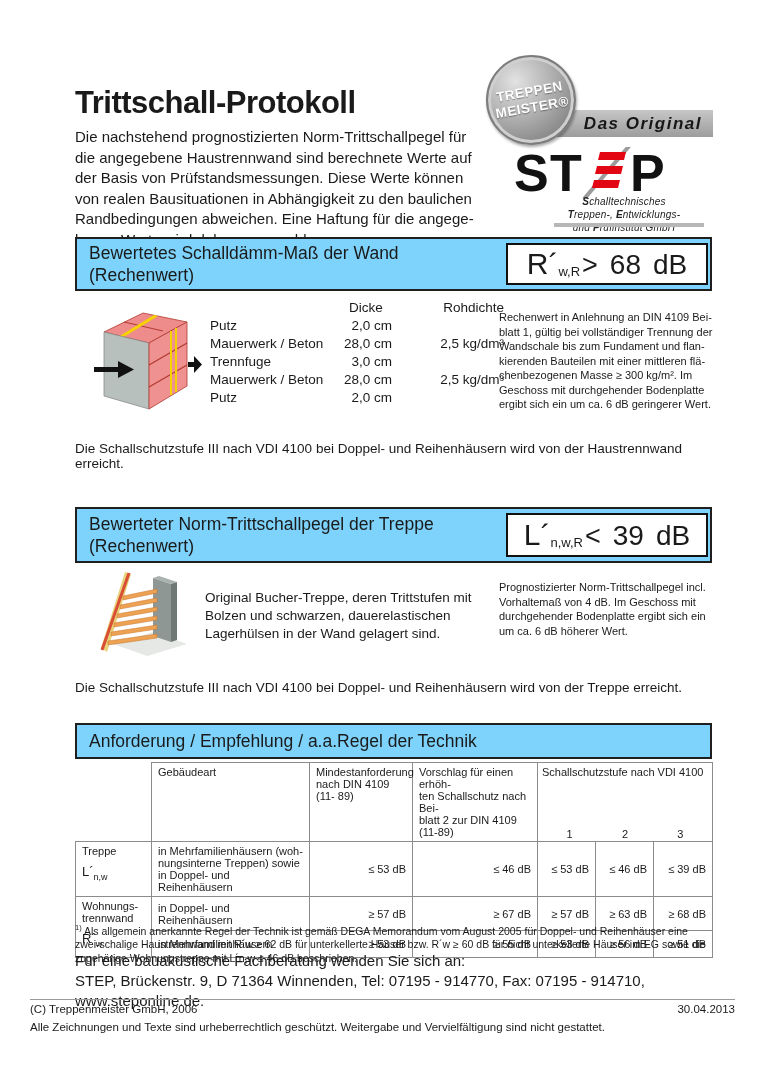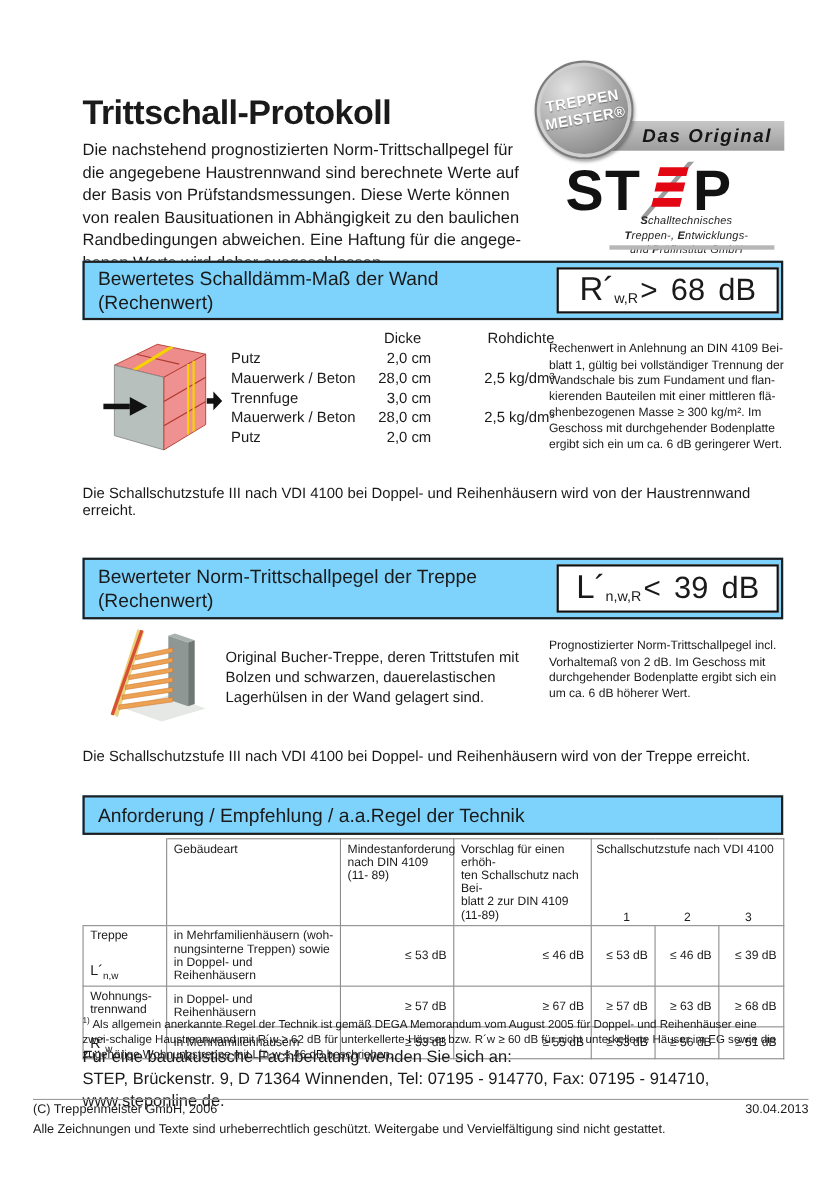--- a/index.html
+++ b/index.html
@@ -70,21 +70,21 @@
              font-size:11px;}
   .req-table td{border:1px solid #8c8c8c;padding:3px 6px;vertical-align:top;box-sizing:border-box;}
   .req-table td.corner{border-top:none;border-left:none;}
   .req-table tr.hrow td{height:42px;}
   .req-table td.vdihead{padding:3px 4px 1px;}
   .vdihead .vdiwrap{display:flex;flex-direction:column;justify-content:space-between;height:100%;}
   .vdihead .nums{display:flex;}
   .vdihead .nums span{flex:1;text-align:center;}
   .req-table td.val{text-align:right;vertical-align:middle;}
   .cat .catname{display:block;}
-  .cat .catsym{display:block;margin-top:17px;font-size:13px;}
+  .cat .catsym{display:block;margin-top:7px;font-size:13px;}
   .cat .catsym sub{font-size:9px;}
   .req-table tr.r1 td{height:45px;}
   .req-table tr.r2 td{height:34px;}
   .req-table tr.r3 td{height:27px;}
   .req-table td.bcell{vertical-align:middle;}
 
   .footnote{left:75px;top:912px;width:640px;font-size:10.5px;line-height:1.35;}
   .footnote sup{font-size:7.5px;}
   .contact{left:75px;top:951px;font-size:15px;line-height:1.32;}
   .footer-rule{left:30px;top:999px;width:705px;border-top:1px solid #9a9a9a;height:0;}
@@ -204,21 +204,21 @@
     <polygon points="28,28 62,21 62,25 28,32" fill="#eda153"></polygon>
     <polygon points="25,37 62,30 62,34 25,41" fill="#eda153"></polygon>
     <polygon points="22,46 62,39 62,43 22,50" fill="#eda153"></polygon>
     <polygon points="19,55 62,48 62,52 19,59" fill="#eda153"></polygon>
     <polygon points="16,64 62,57 62,61 16,68" fill="#eda153"></polygon>
     <polygon points="13,73 62,66 62,70 13,77" fill="#eda153"></polygon>
   </g>
 </svg>
 
 <p class="abs stairs-desc">Original Bucher-Treppe, deren Trittstufen mit Bolzen und schwarzen, dauerelastischen Lagerhülsen in der Wand gelagert sind.</p>
-<p class="abs side-note note2">Prognostizierter Norm-Trittschallpegel incl. Vorhaltemaß von 2 dB. Im Geschoss mit durchgehender Bodenplatte ergibt sich ein um ca. 6 dB höherer Wert.</p>
+<p class="abs side-note note2">Prognostizierter Norm-Trittschallpegel incl. Vorhaltemaß von 4 dB. Im Geschoss mit durchgehender Bodenplatte ergibt sich ein um ca. 6 dB höherer Wert.</p>
 <p class="abs result-line res2">Die Schallschutzstufe III nach VDI 4100 bei Doppel- und Reihenhäusern wird von der Treppe erreicht.</p>
 
 <div class="abs sec-bar sec3">
   <div class="sec-title">Anforderung / Empfehlung / a.a.Regel der Technik</div>
 </div>
 
 <table class="abs req-table">
   <colgroup>
     <col style="width:76px">
       <col style="width:158px">

